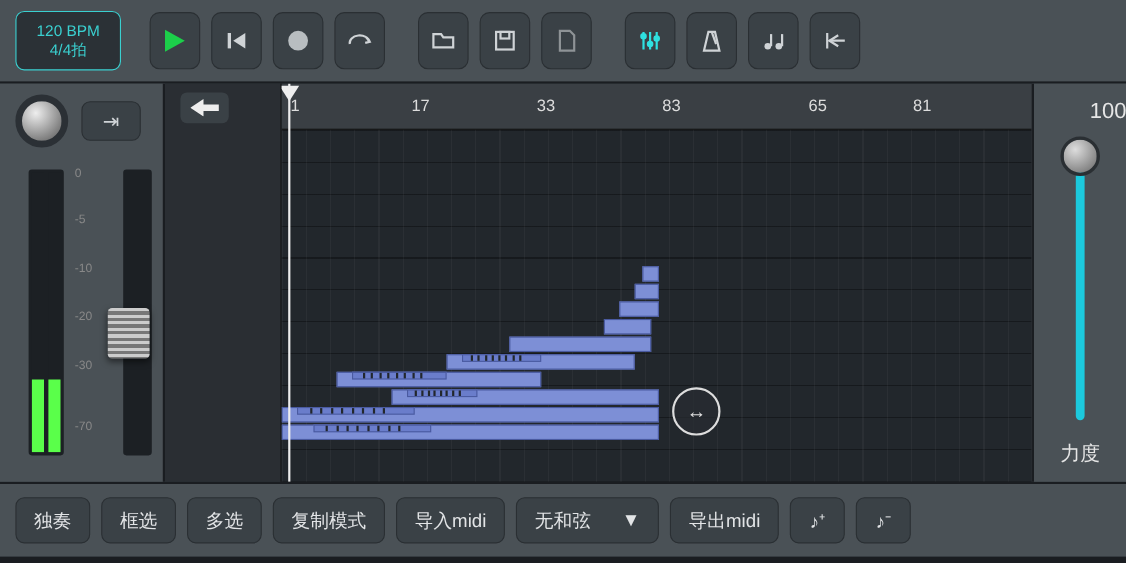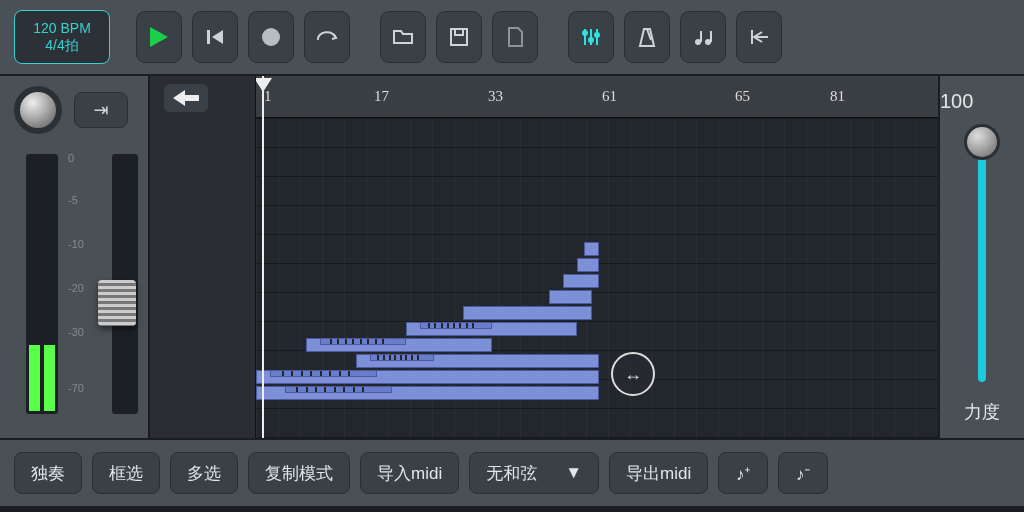--- a/index.html
+++ b/index.html
@@ -110,21 +110,21 @@
   background:linear-gradient(90deg,#111,#333);
   border-radius:0 3px 3px 0; z-index:2;
 }
 .keylabel {
   position:absolute; right:6px; top:50%; transform:translateY(-50%);
   color:#666; font-size:12px;
 }
 
 
 .timeline {
-  flex:1; position:relative; background:#22272c; overflow:hidden;font-family:Liberation Serif, serif;
+  flex:1; position:relative; background:#22272c; overflow:hidden;
 }
 .ruler {
   height:42px; background:#3a3f44;
   display:flex; align-items:center;
   position:relative; color:#ddd; font-size:15px;
   border-bottom:1px solid #111;
 }
 .ruler .tick { position:absolute; }
 .playhead {
   position:absolute; top:0; bottom:0; width:2px; background:#eee; z-index:5;
@@ -152,21 +152,21 @@
   color:#ddd; font-size:18px; z-index:6;
 }
 
 
 .velocity {
   width:86px; background:#4a5156; position:relative;
   border-left:2px solid #1a1d21;
 }
 .vel-num {
   position:absolute; top:14px; left:0; right:0;
-  text-align:left; color:#e6e6e6; font-size:20px;
+  text-align:right; color:#e6e6e6; font-size:20px;
 }
 .vel-track {
   position:absolute; top:60px; bottom:56px; left:50%; transform:translateX(-50%);
   width:8px; background:#1cc9dd; border-radius:4px;
 }
 .vel-knob {
   position:absolute; top:48px; left:50%; transform:translateX(-50%);
   width:36px; height:36px; border-radius:50%;
   background:radial-gradient(circle at 35% 30%, #ddd, #666);
   border:3px solid #2a2f33;
@@ -303,21 +303,21 @@
           <polygon points="12,0 0,8 12,16 12,11 26,11 26,5 12,5"></polygon>
         </svg>
     </div>
   </div>
 
   <div class="timeline">
     <div class="ruler">
       <span class="tick" style="left:8px">1</span>
       <span class="tick" style="left:118px">17</span>
       <span class="tick" style="left:232px">33</span>
-      <span class="tick" style="left:346px">61</span>
+      <span class="tick" style="left:346px">83</span>
       <span class="tick" style="left:479px">65</span>
       <span class="tick" style="left:574px">81</span>
 
     </div>
     <div class="playhead" style="left:6px"></div>
     <div class="grid"></div>
     <div class="notes" id="notes">
         <div class="clip" style="top: 268px; height: 14px; left: 0px; width: 342.72px;"></div>
         <div class="clip thin" style="top: 268px; height: 7px; left: 28.56px; width: 107.1px;">
           <div style="position: absolute; top: 0px; bottom: 0px; width: 2px; background: rgb(34, 39, 44); left: 10%;"></div>

